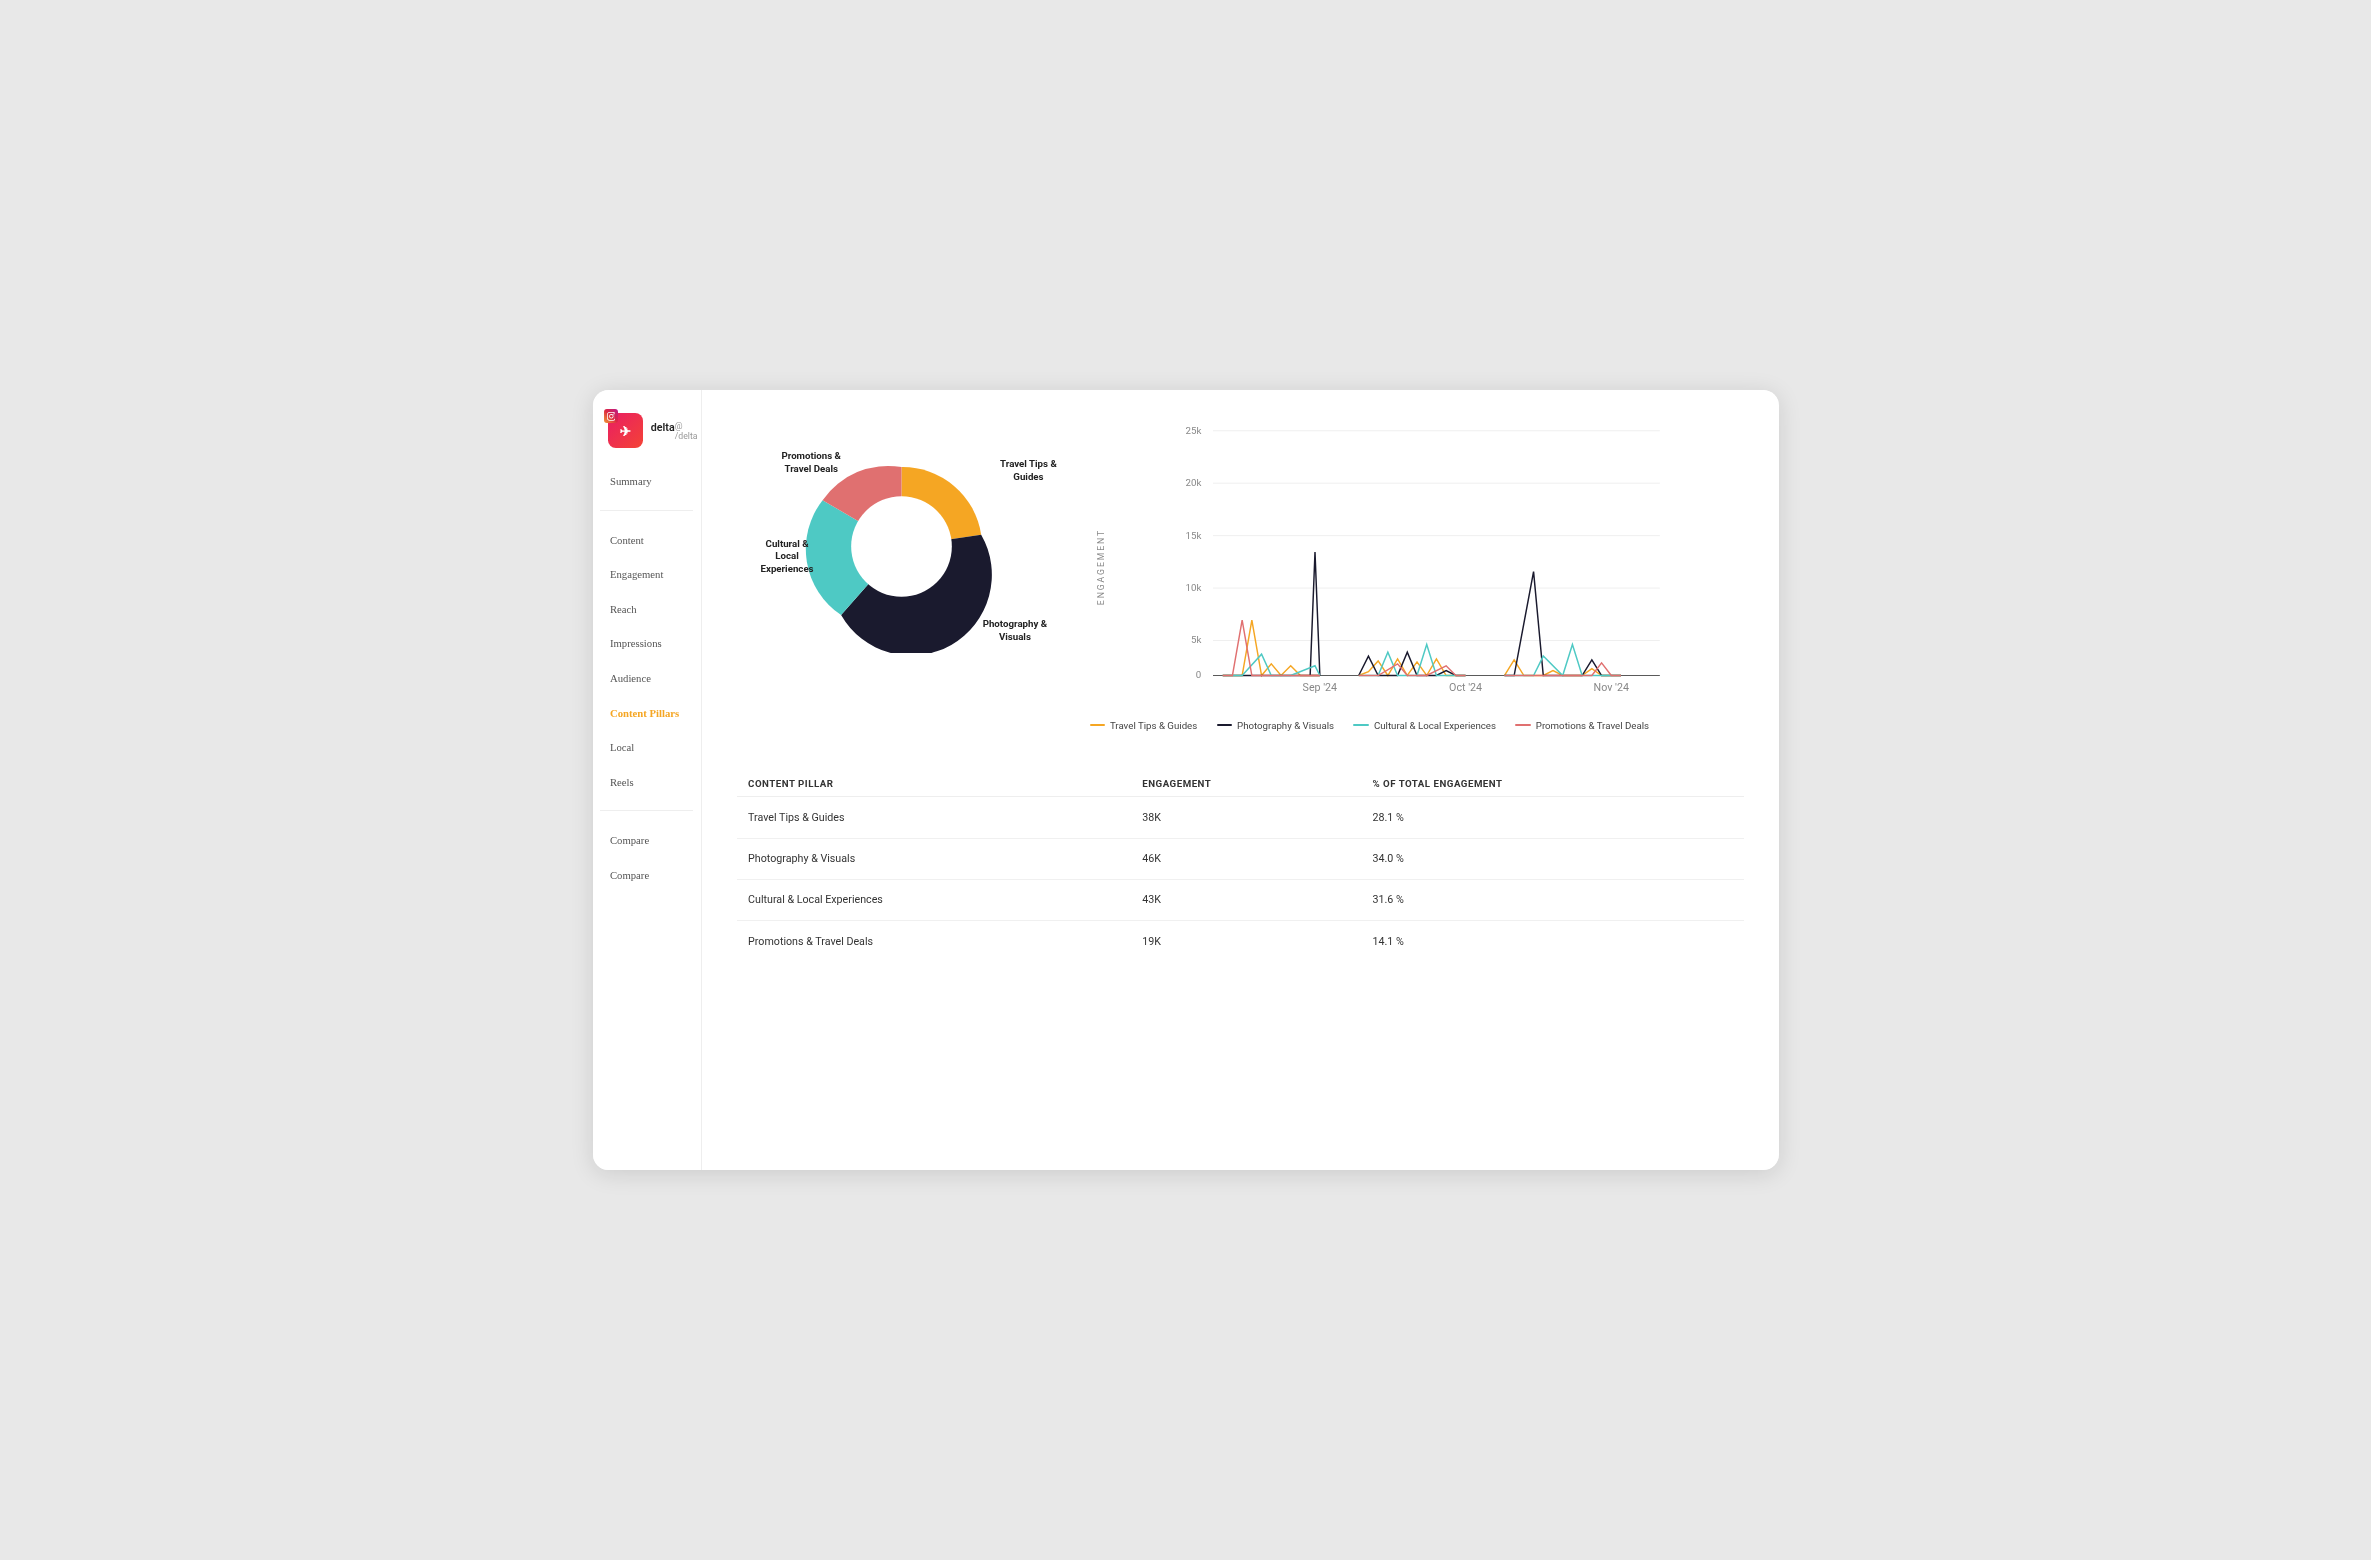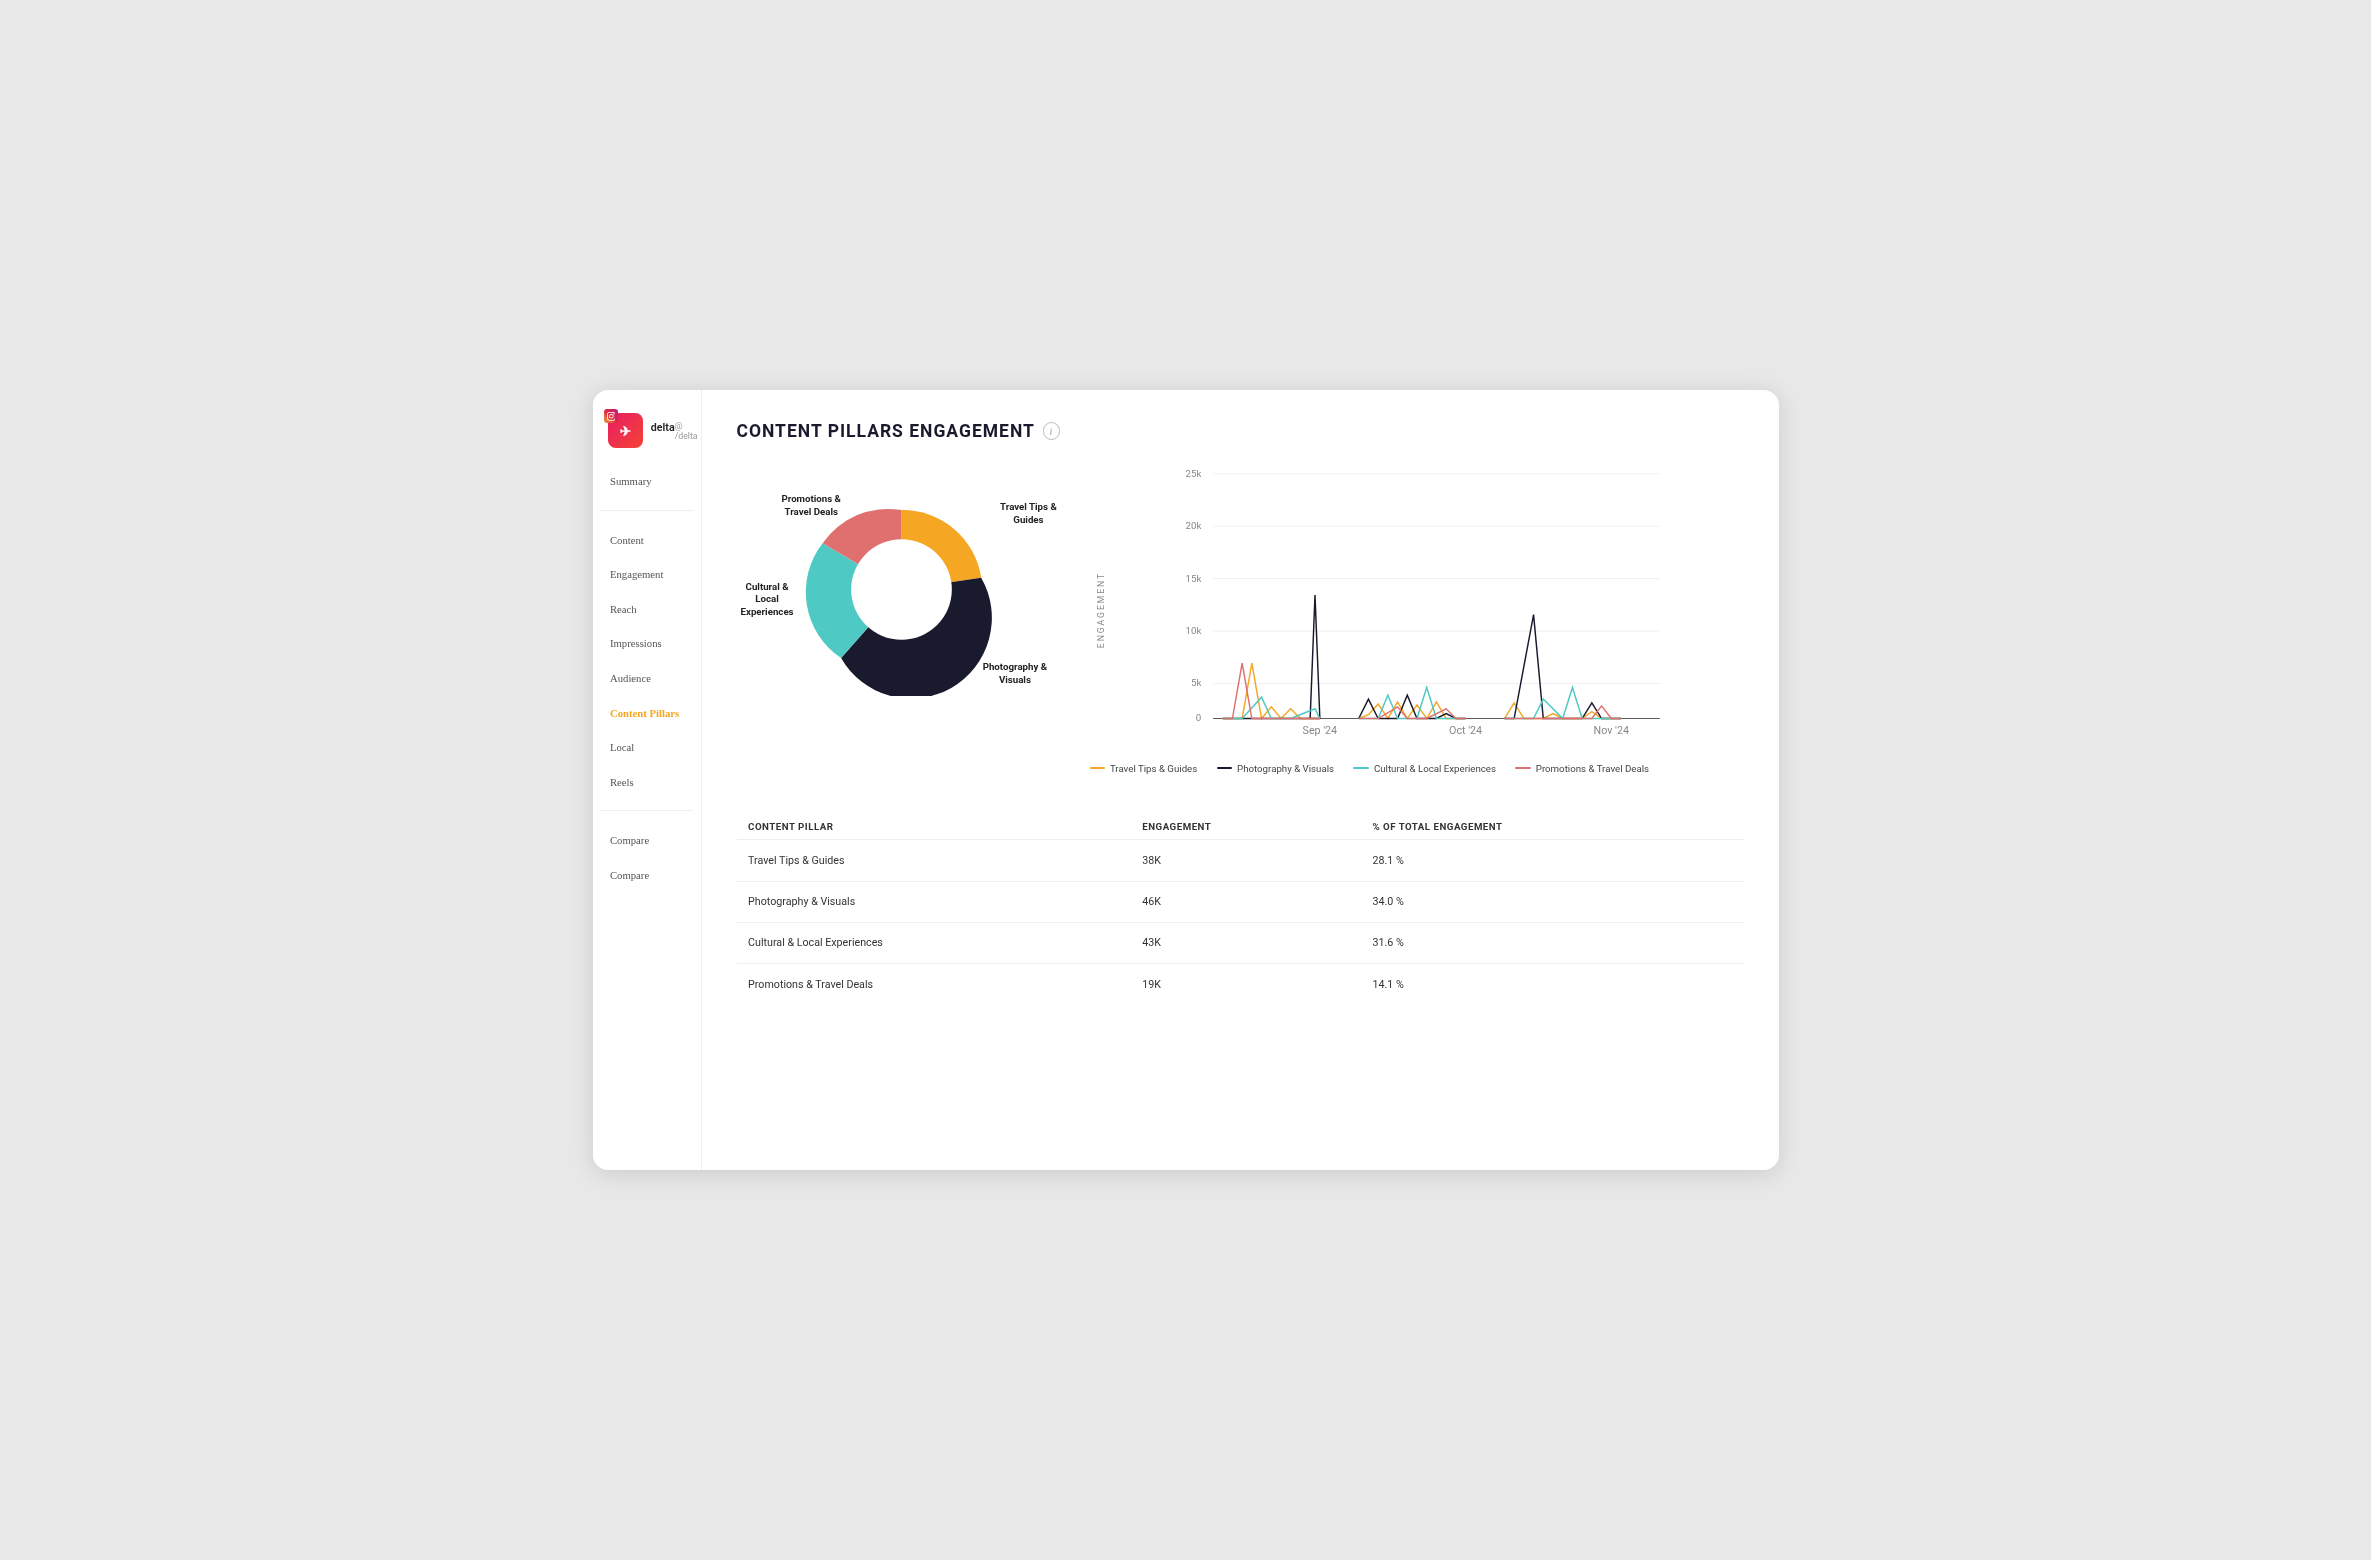--- a/index.html
+++ b/index.html
@@ -151,21 +151,21 @@
     .donut-label {
       position: absolute;
       font-size: 9.7px;
       font-weight: 700;
       color: #222;
       text-align: center;
       line-height: 1.3;
     }
     .donut-label.travel-tips { top: 37px; right: 9.7px; }
     .donut-label.promotions { top: 29px; left: 29px; margin-left: 16px; }
-    .donut-label.cultural { left: 4px; bottom: 78px; }
+    .donut-label.cultural { left: 24px; bottom: 78px; }
     .donut-label.photography { bottom: 9.7px; right: 19.4px; }
     
     .line-chart-container {
       flex: 1;
       min-width: 0;
     }
     .line-chart-wrapper {
       position: relative;
       height: 291px;
     }
@@ -256,24 +256,20 @@
       <div class="sidebar-item active">Content Pillars</div>
       <div class="sidebar-item">Local</div>
       <div class="sidebar-item">Reels</div>
       <div class="sidebar-divider"></div>
       <div class="sidebar-item">Compare</div>
       <div class="sidebar-item">Compare</div>
     </div>
   </div>
 
   <div class="main-content">
-    <div class="page-title">
-      <span>CONTENT PILLARS ENGAGEMENT</span>
-      <div class="info-icon">i</div>
-    </div>
 
     <div class="chart-section">
 
       <div class="donut-container">
         <div class="donut-label promotions">Promotions &amp;<br>Travel Deals</div>
         <div class="donut-label travel-tips">Travel Tips &amp;<br>Guides</div>
         <svg width="213" height="213" viewBox="0 0 220 220" style="display:block;margin:0 auto;">
 
           <path d="M110,110 L110,28 A82,82 0 0,1 192.3,97.8 Z" fill="#f5a623"></path>
 

